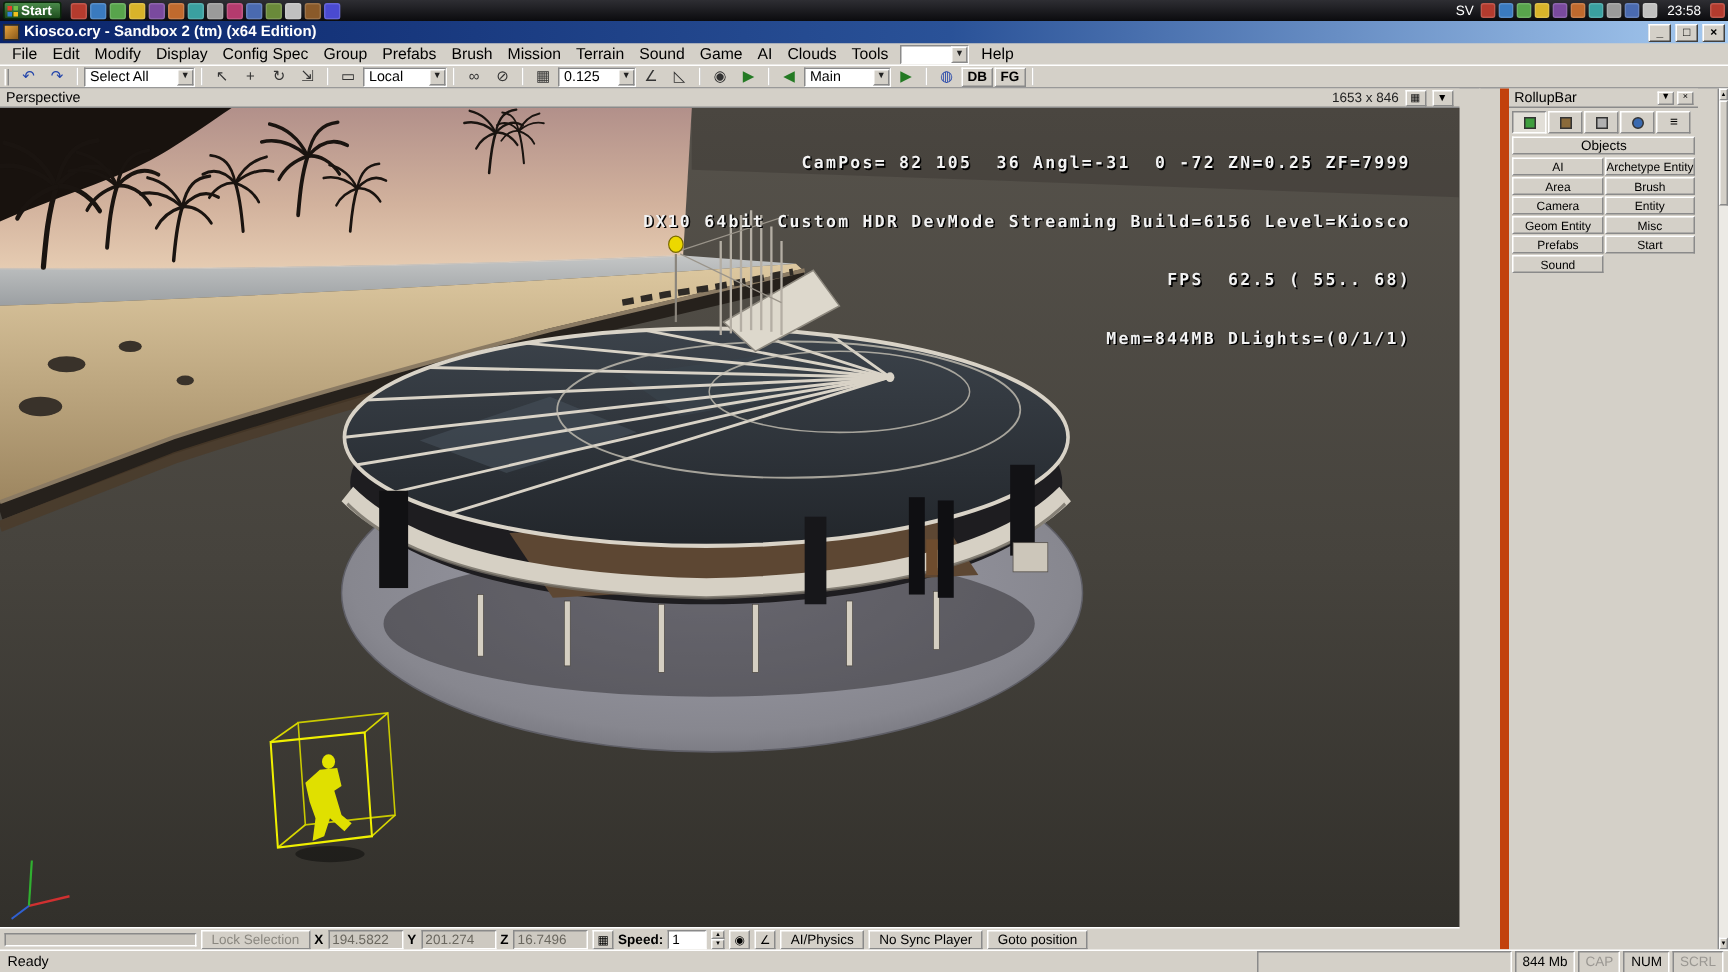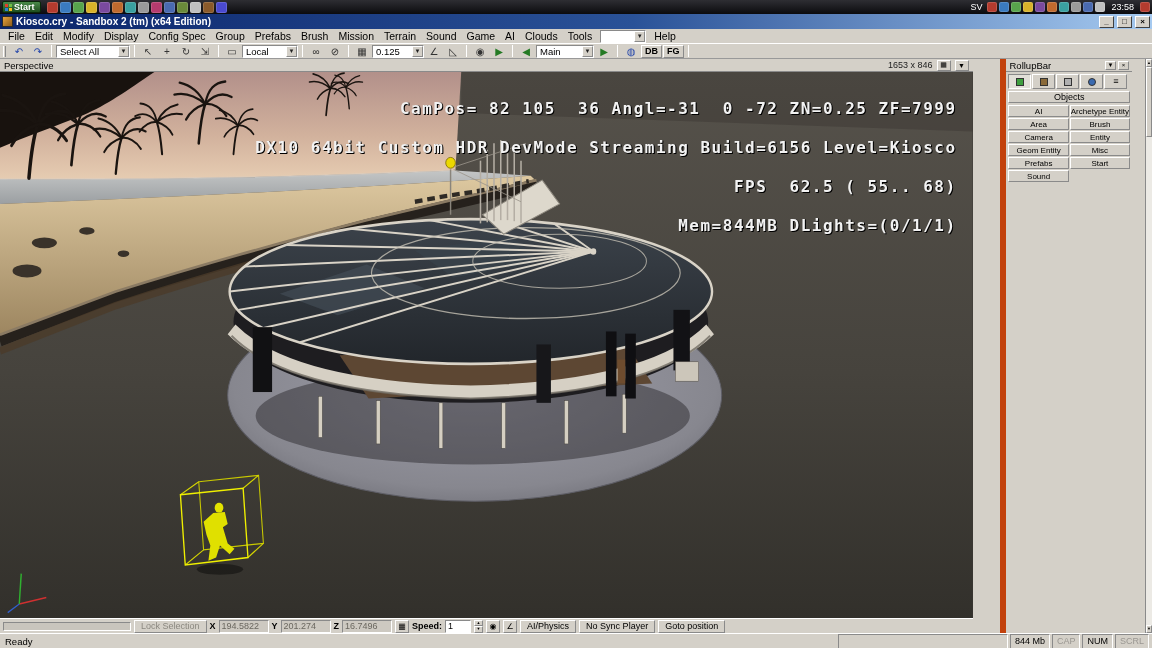--- a/index.html
+++ b/index.html
@@ -56,22 +56,22 @@
   .left-col { width:1007px; display:flex; flex-direction:column; min-height:0; }
   .splitter { width:2px; background:#d4d0c8; }
 
   .vp-header { height:13px; background:#d4d0c8; border-bottom:1px solid #8a8a8a; display:flex; align-items:center; gap:4px; padding:0 4px; font-size:9.5px; flex:0 0 auto; }
   .vp-res { margin-left:auto; font-size:9px; color:#222; }
   .vp-hdr-btn { width:14px; height:11px; background:#d4d0c8; border:1px solid; border-color:#fff #8a8a8a #8a8a8a #fff;
                 font-size:7px; display:flex; align-items:center; justify-content:center; }
 
   .viewport { flex:1; position:relative; background:#3a3733; overflow:hidden; }
   .viewport svg { position:absolute; inset:0; width:100%; height:100%; }
-  .debug-overlay { position:absolute; top:4px; right:16px; text-align:right;
-                   font-family:"DejaVu Sans Mono", monospace; font-size:16px; font-weight:bold; color:#f2f2f2;
+  .debug-overlay { position:absolute; top:4px; right:32px; text-align:right;
+                   font-family:"DejaVu Sans Mono", monospace; font-size:11px; font-weight:bold; color:#f2f2f2;
                    letter-spacing:1.5px; line-height:13px; white-space:pre;
                    text-shadow:1px 1px 0 #000, 1px 0 0 rgba(0,0,0,.6); }
 
   
   .controls-row { height:15px; background:#d4d0c8; border-top:1px solid #fff; display:flex; align-items:center; gap:3px; padding:0 3px; flex:0 0 auto; }
   .slider-track { width:128px; height:9px; background:#c9c5bd; border:1px solid; border-color:#8a8a8a #fff #fff #8a8a8a; }
   .ctl-btn { height:13px; padding:0 6px; font-size:9px; background:#d4d0c8; border:1px solid; border-color:#fff #8a8a8a #8a8a8a #fff;
              display:flex; align-items:center; white-space:nowrap; }
   .ctl-btn.disabled { color:#8b8880; }
   .coord-label { font-size:9px; font-weight:bold; }

